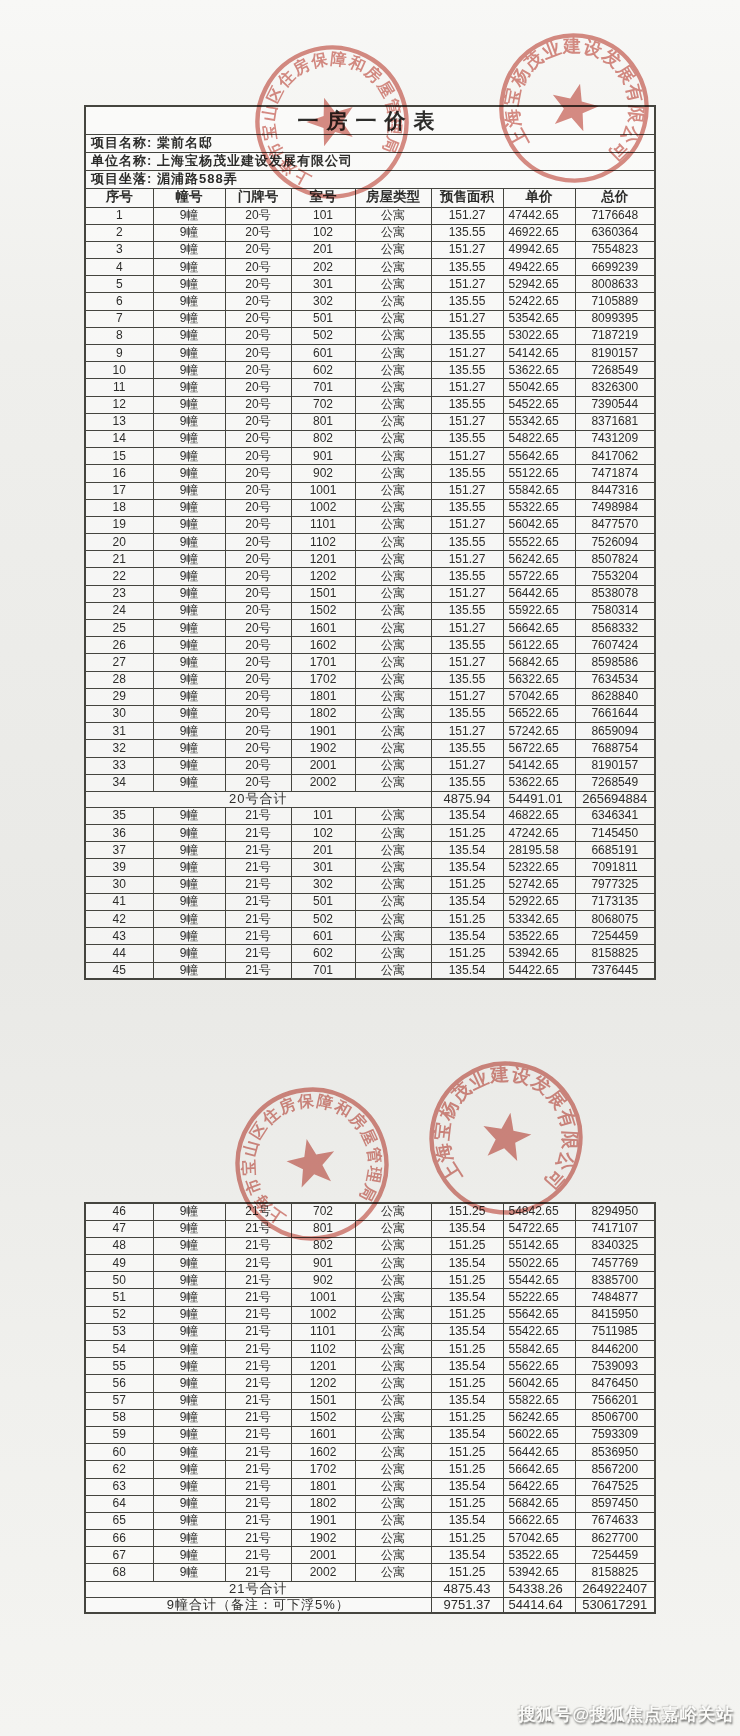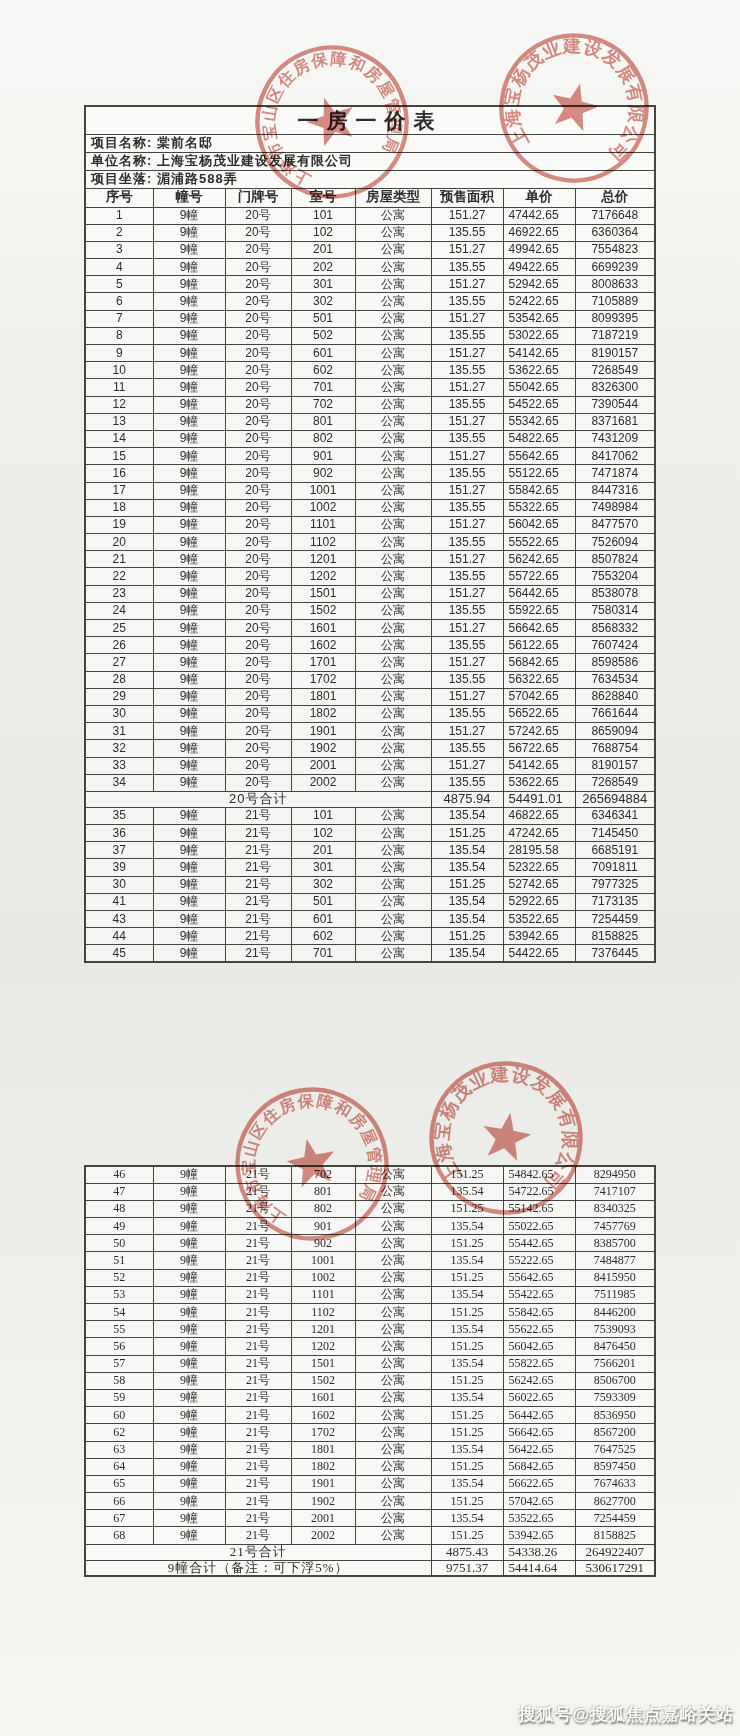--- a/index.html
+++ b/index.html
@@ -12,21 +12,21 @@
   .page {
     position:absolute; inset:0; width:740px; height:1736px;
     background:linear-gradient(180deg,#f8f8f6 0%,#efefec 20%,#e9e9e6 55%,#f0f0ed 80%,#f4f4f1 100%);
   }
   table.price-table {
     position:absolute; left:84px; width:570px;
     border-collapse:collapse; table-layout:fixed;
     background:rgba(255,255,255,0.5);
   }
   .t1 { top:105px; }
-  .t2 { top:1165px;font-family:Liberation Serif, serif; }
+  .t2 { top:1202px; }
   .price-table, .price-table td, .price-table th { border:1px solid #45453f; }
   .price-table { border-width:2px; }
   .price-table td, .price-table th {
     height:17.2px; padding:0; text-align:center;
     font-size:12px; line-height:1.1; white-space:nowrap; overflow:hidden;
   }
   td.title-cell { height:28px; font-size:21px; font-weight:bold; letter-spacing:8px; }
   td.info-cell { height:18px; text-align:left; font-weight:bold; font-size:13px; padding-left:5px; letter-spacing:1px; }
   .price-table th { height:19px; font-size:13.5px; font-weight:bold; }
   td.col6 { text-align:left; padding-left:5px; }
@@ -490,20 +490,30 @@
           <td class="col0">41</td>
           <td class="col1">9幢</td>
           <td class="col2">21号</td>
           <td class="col3">501</td>
           <td class="col4">公寓</td>
           <td class="col5">135.54</td>
           <td class="col6">52922.65</td>
           <td class="col7">7173135</td>
         </tr>
         <tr>
+          <td class="col0">42</td>
+          <td class="col1">9幢</td>
+          <td class="col2">21号</td>
+          <td class="col3">502</td>
+          <td class="col4">公寓</td>
+          <td class="col5">151.25</td>
+          <td class="col6">53342.65</td>
+          <td class="col7">8068075</td>
+        </tr>
+        <tr>
           <td class="col0">43</td>
           <td class="col1">9幢</td>
           <td class="col2">21号</td>
           <td class="col3">601</td>
           <td class="col4">公寓</td>
           <td class="col5">135.54</td>
           <td class="col6">53522.65</td>
           <td class="col7">7254459</td>
         </tr>
         <tr>

